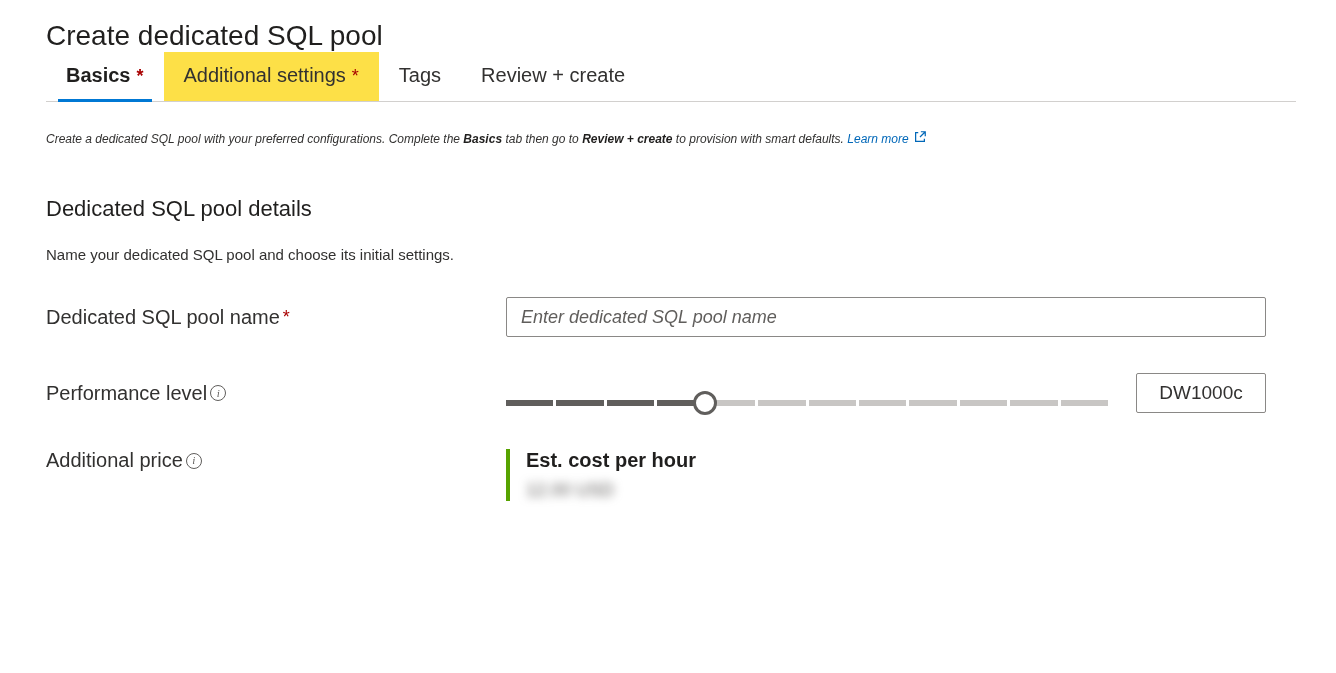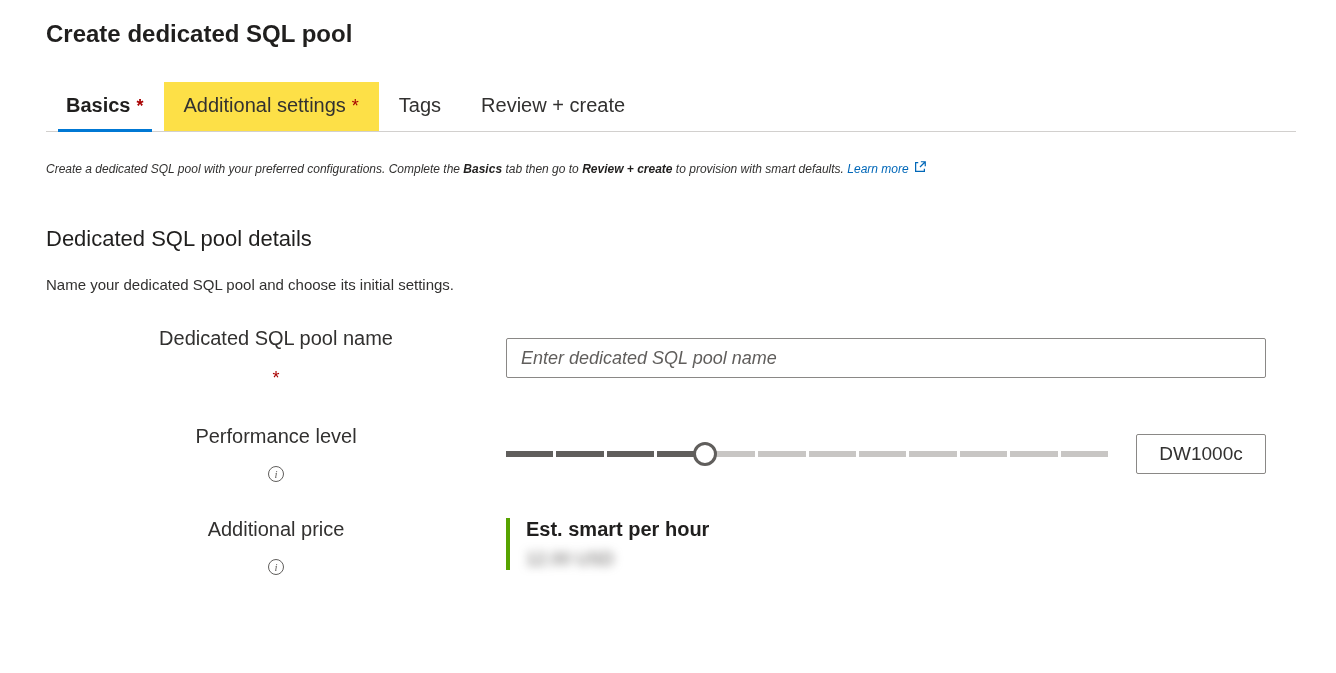--- a/index.html
+++ b/index.html
@@ -4,23 +4,22 @@
 <style>
   * { box-sizing: border-box; margin: 0; padding: 0; }
   body {
     font-family: "Segoe UI", -apple-system, BlinkMacSystemFont, sans-serif;
     font-size: 14px;
     color: #323130;
     background: #fff;
     padding: 20px 40px 40px 46px;
   }
   .page-title {
-    font-size: 24px;
-    font-weight: 700;
-    margin-bottom: 34px;
+    font-size: 28px;
+    font-weight: 400;
     color: #201f1e;
   }
   .tabs {
     display: flex;
     border-bottom: 1px solid #d2d0ce;
     margin-bottom: 28px;
   }
   .tab {
     padding: 12px 20px 14px 20px;
     font-size: 20px;
@@ -88,22 +87,21 @@
     align-items: center;
     margin-bottom: 36px;
   }
   .form-label {
     width: 460px;
     flex-shrink: 0;
     font-size: 20px;
     color: #323130;
     display: flex;
     align-items: center;
-    gap: 18px;
-    flex-direction: column;
+    gap: 3px;
   }
   .info-icon {
     display: inline-flex;
     width: 16px;
     height: 16px;
     border: 1px solid #605e5c;
     border-radius: 50%;
     align-items: center;
     justify-content: center;
     font-size: 11px;
@@ -122,21 +120,21 @@
     font-style: italic;
     border: 1px solid #8a8886;
     border-radius: 2px;
     color: #605e5c;
     outline: none;
   }
   .text-input::placeholder { color: #605e5c; font-style: italic; }
   .slider-wrap {
     flex: 1;
     display: flex;
-    align-items: center;
+    align-items: flex-end;
     gap: 28px;
     max-width: 760px;
   }
   .slider-track {
     flex: 1;
     position: relative;
     height: 20px;
     display: flex;
     align-items: center;
   }
@@ -257,16 +255,16 @@
     <div class="perf-value-box">DW1000c</div>
   </div>
 </div>
 
 <div class="form-row" style="align-items:flex-start;">
   <div class="form-label">
     <span>Additional price</span>
     <span class="info-icon">i</span>
   </div>
   <div class="price-block">
-    <div class="price-title">Est. smart per hour</div>
+    <div class="price-title">Est. cost per hour</div>
     <div class="price-value">12.00 USD</div>
   </div>
 </div>
 
 </body></html>

